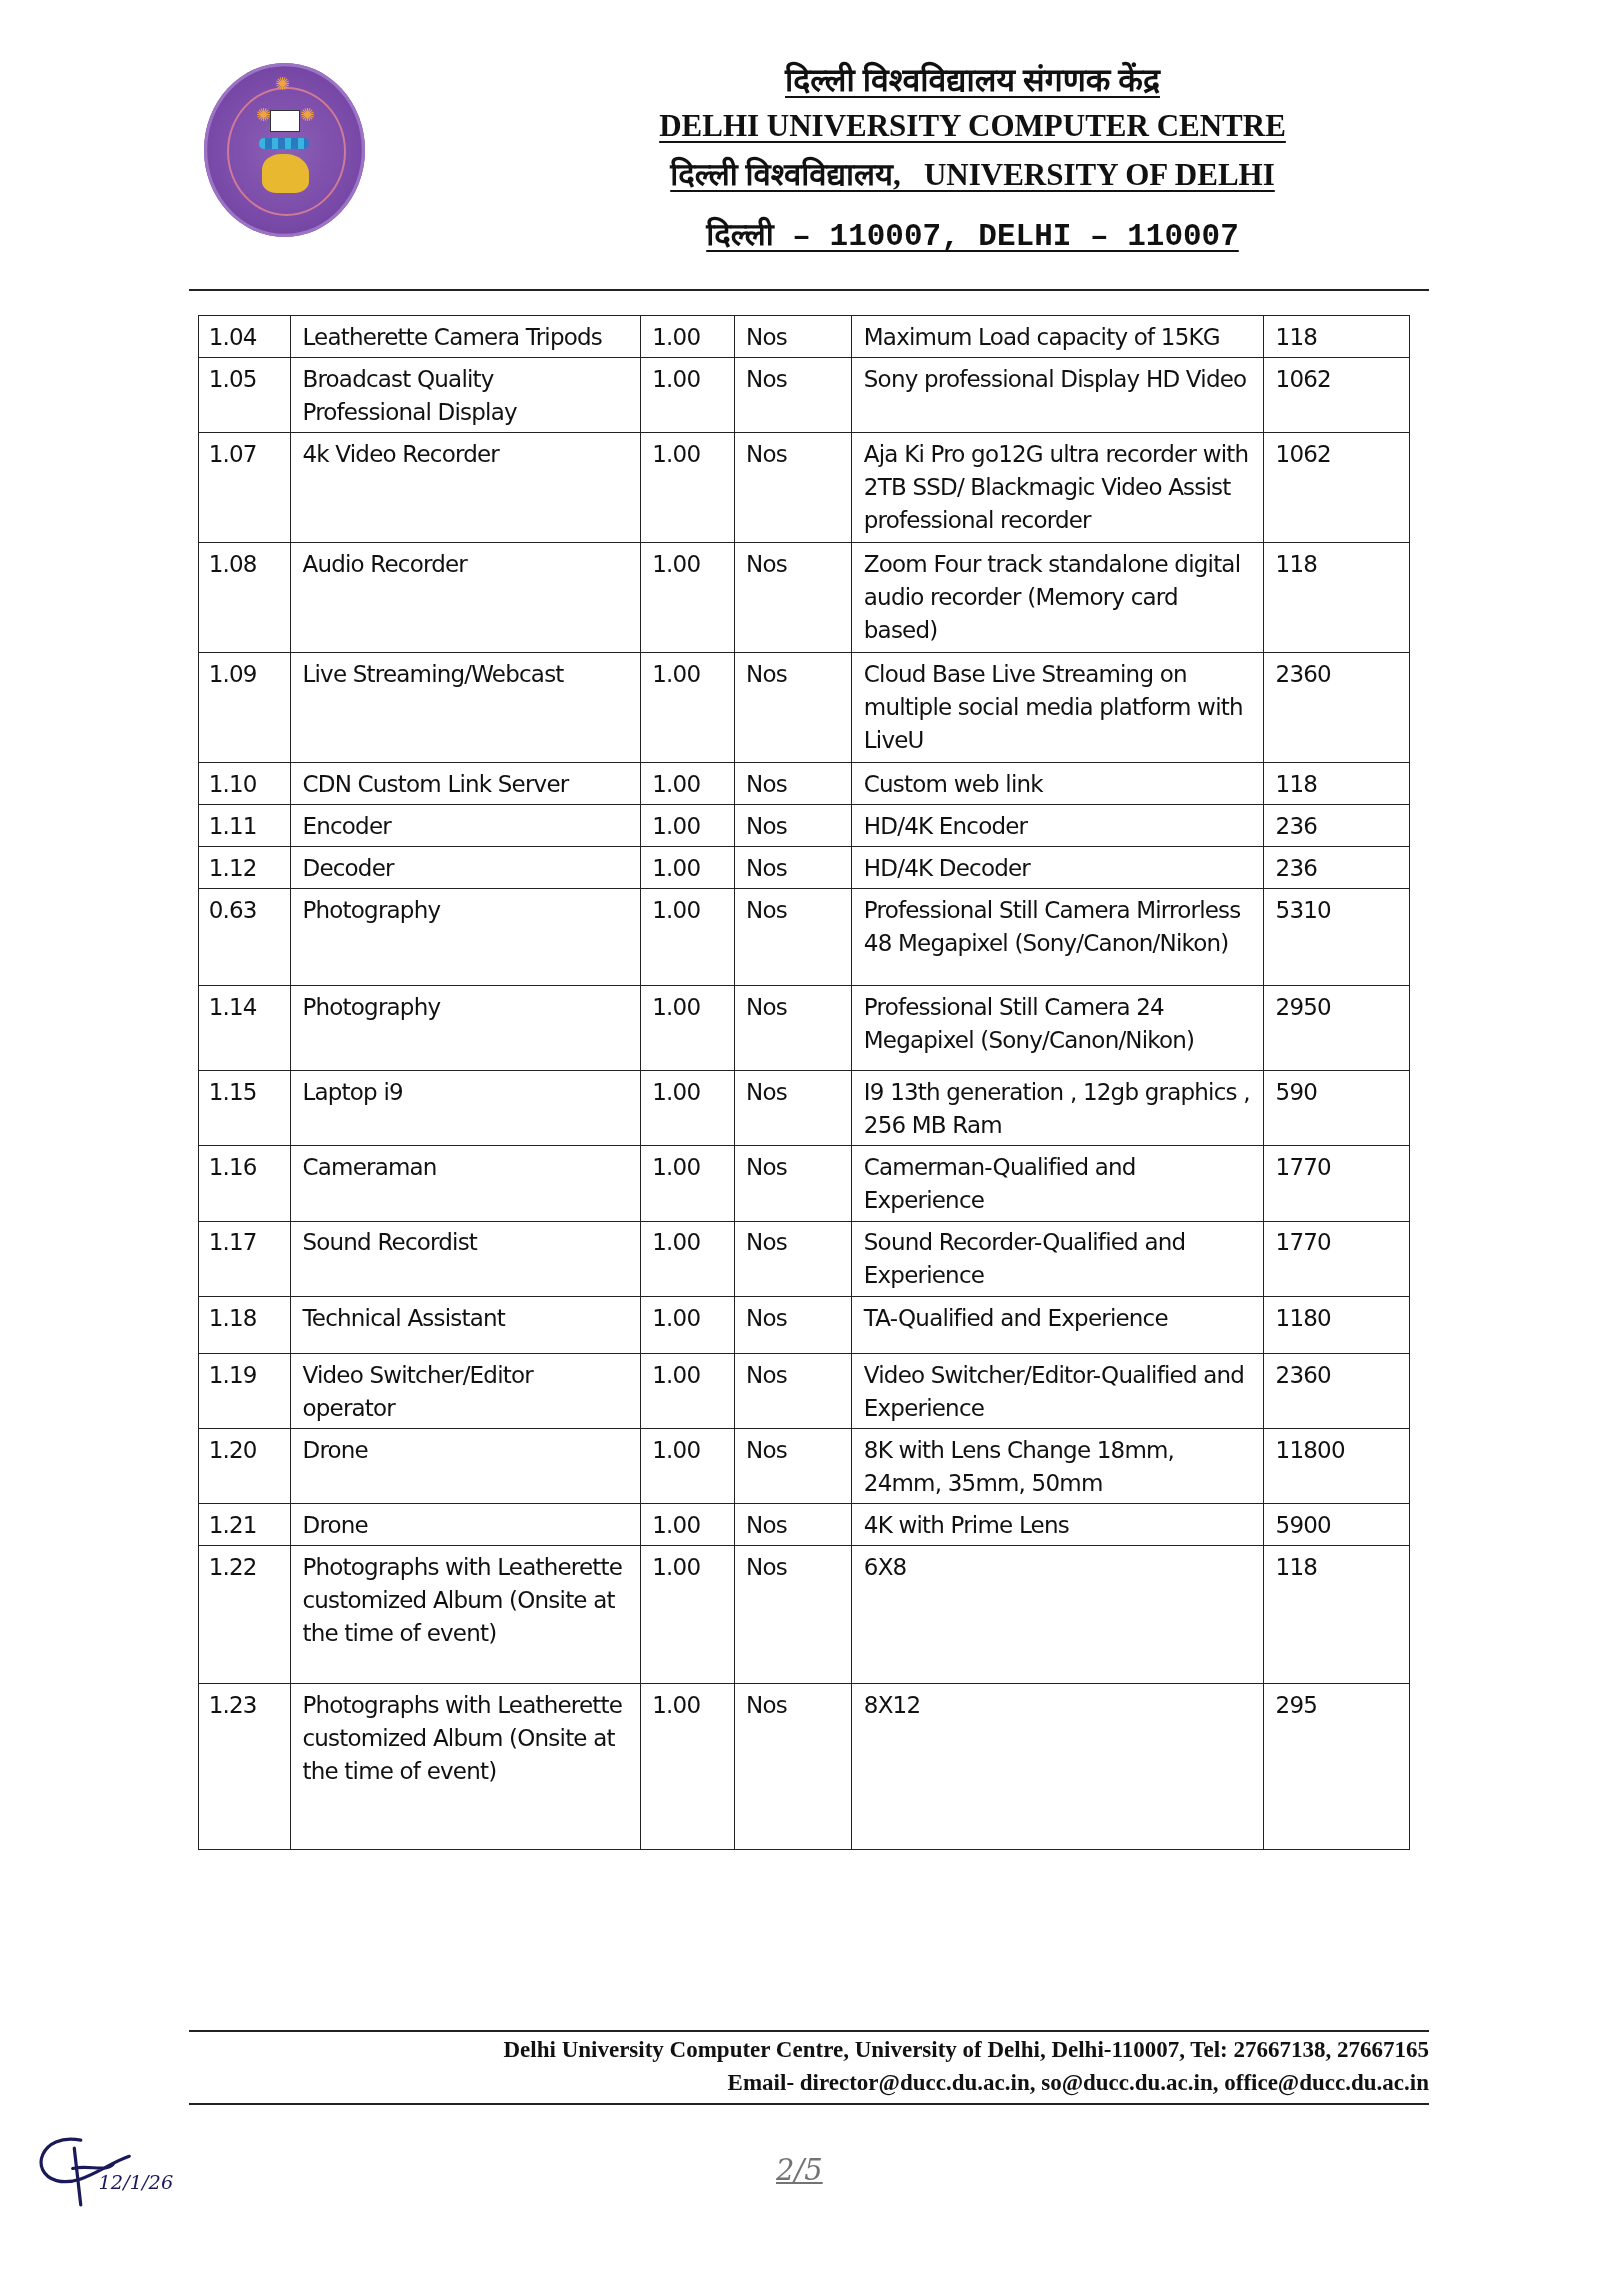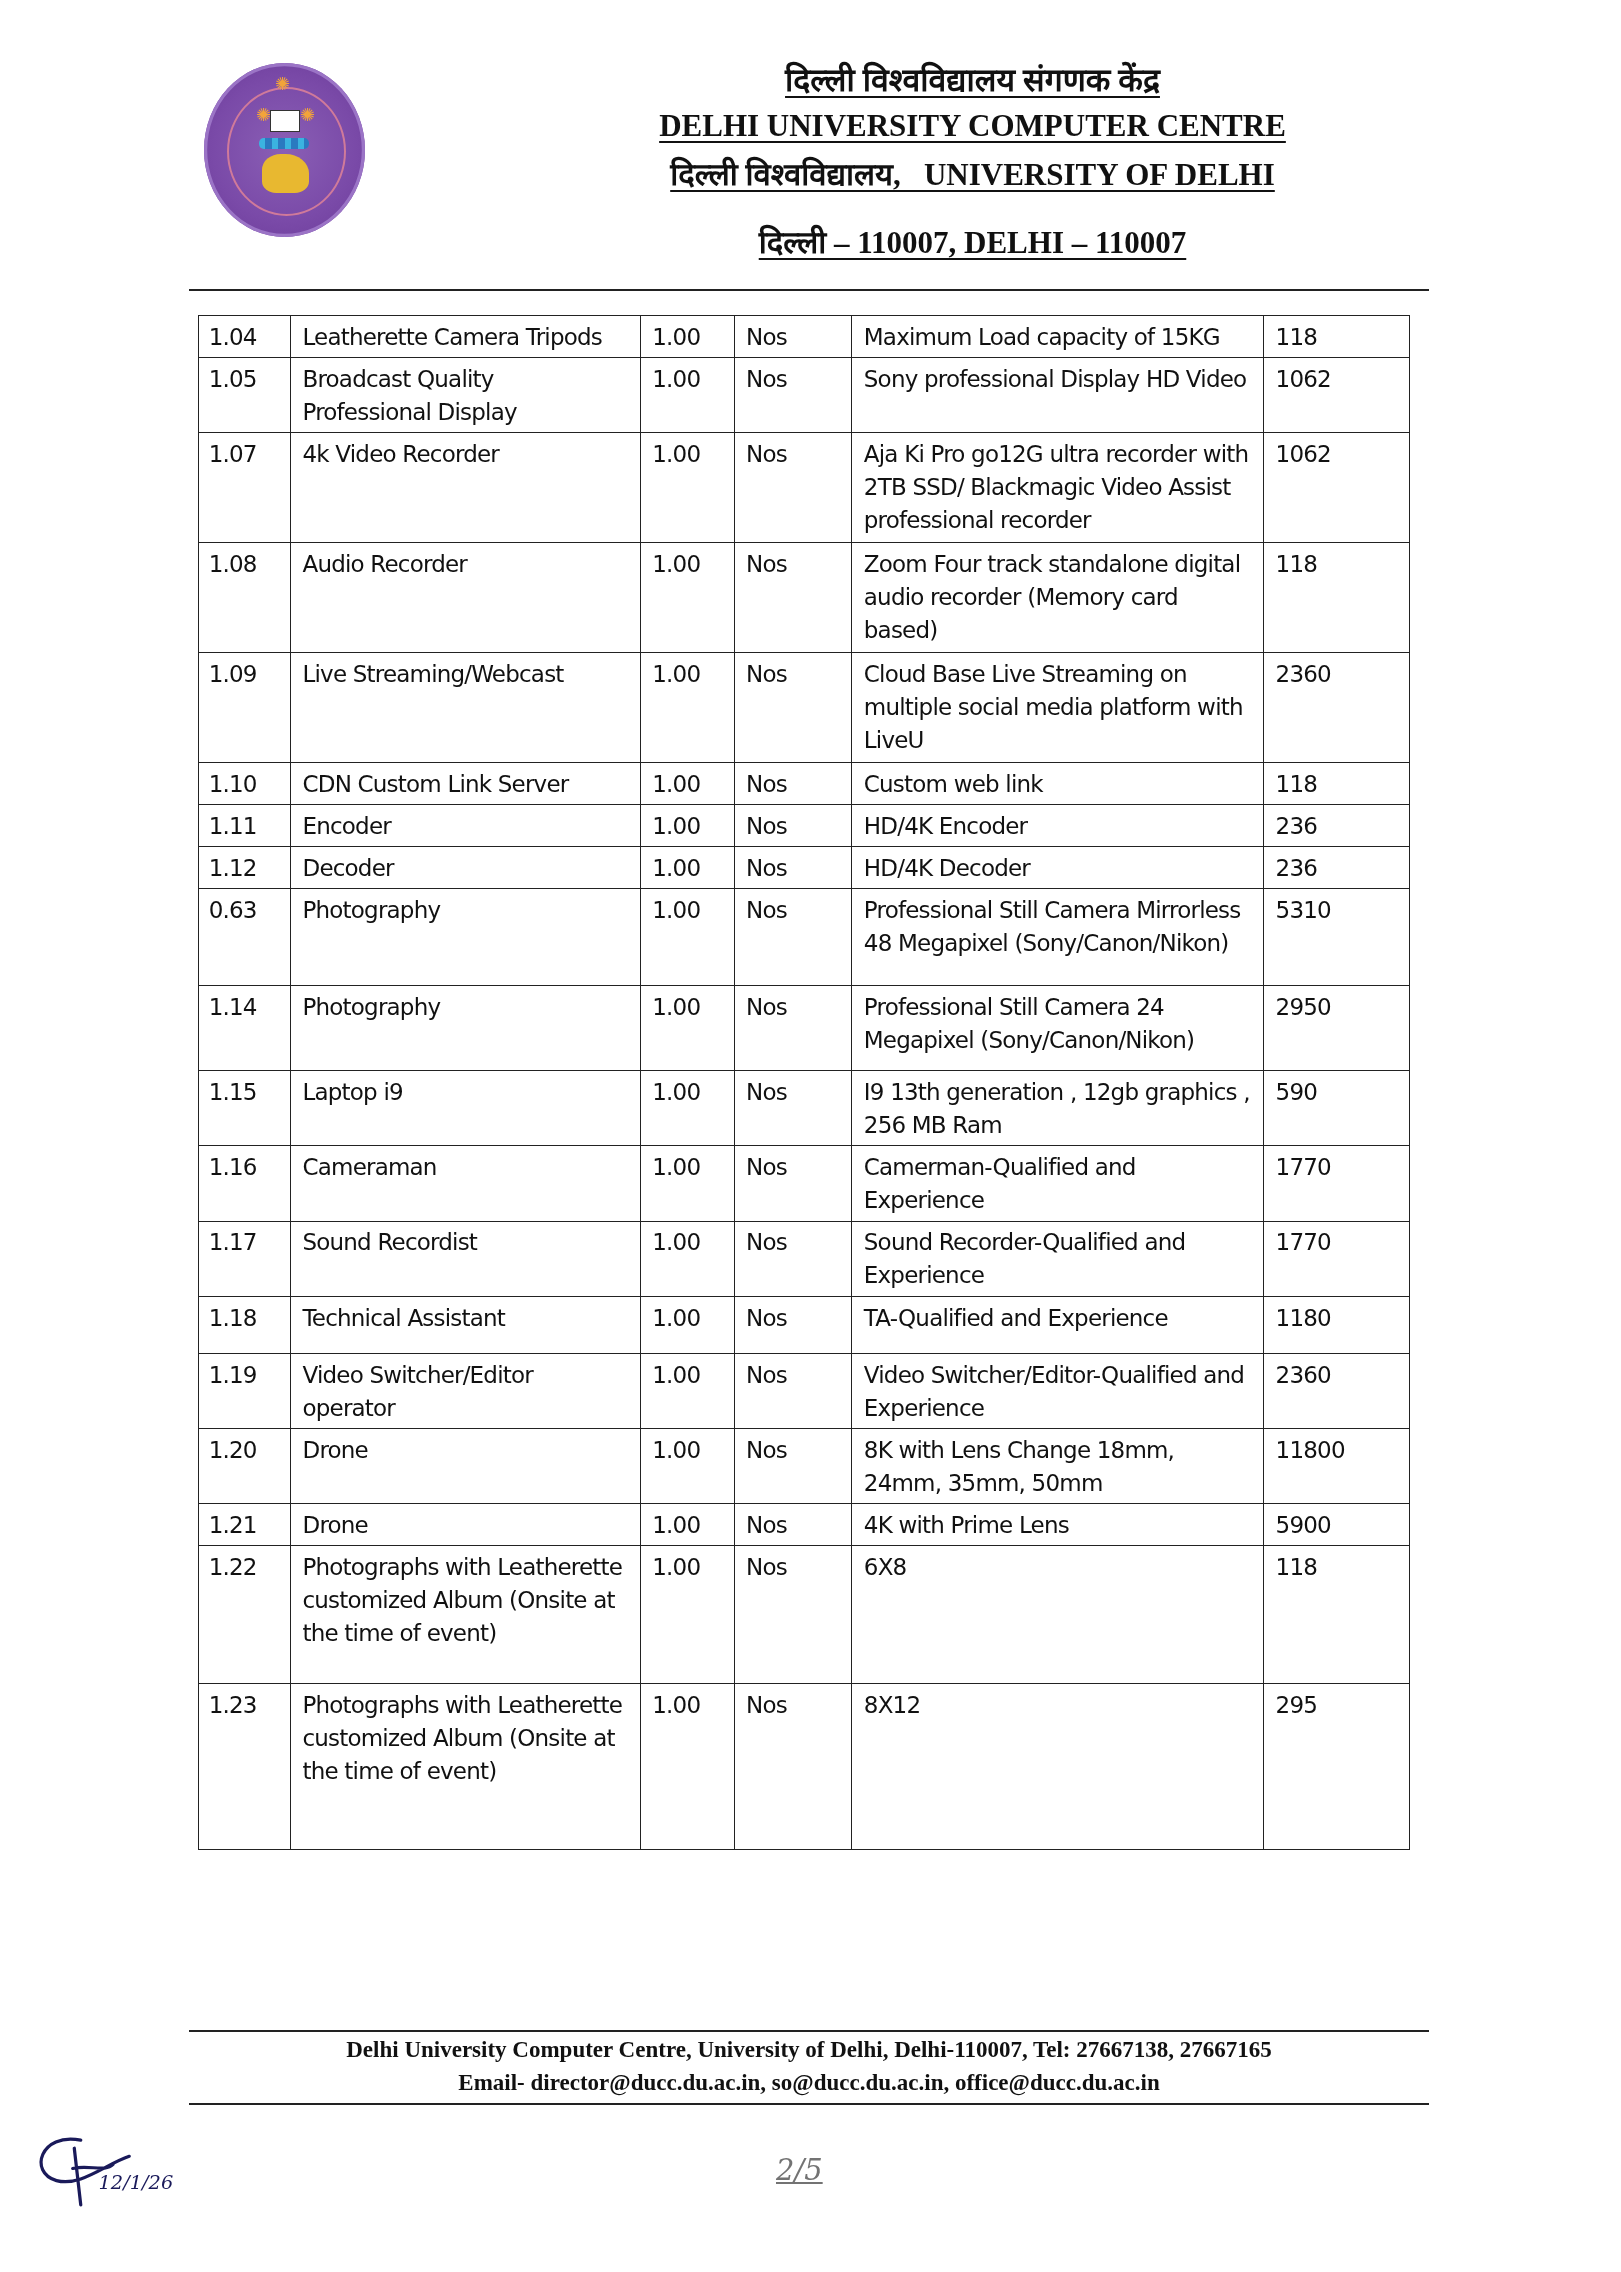--- a/index.html
+++ b/index.html
@@ -16,37 +16,37 @@
   .logo .ring { position: absolute; left: 23px; top: 24px; width: 115px; height: 125px; border-radius: 50%; border: 2.4px solid #d07a9a; }
   .logo .book { position: absolute; left: 66px; top: 47px; width: 27.6px; height: 19.5px; background: #fff; border: 1.6px solid #333; }
   .logo .waves { position: absolute; left: 55px; top: 75px; width: 50px; height: 11.4px; background: repeating-linear-gradient(90deg, #3bb3e0 0 6.5px, #2a7ac0 6.5px 13px); border-radius: 4.9px; }
   .logo .elephant { position: absolute; left: 58px; top: 91px; width: 47px; height: 39px; background: #e8b830; border-radius: 40% 50% 30% 30%; }
   .logo .star { position: absolute; color: #f2a43a; font-size: 18px; }
   .title-block { position: absolute; left: 486px; top: 57px; width: 973px; text-align: center; font-family: "Liberation Serif", serif; font-weight: bold; }
   .title-line { display: block; margin: 0 auto; text-decoration: underline; text-underline-offset: 4.9px; text-decoration-thickness: 2.4px; }
   .t-hindi { font-size: 32px; margin-top: 0; }
   .t-main { font-size: 31px; margin-top: 8px; }
   .t-sub { font-size: 31px; margin-top: 8px; }
-  .t-addr { font-size: 31px; margin-top: 26px; }
+  .t-addr { font-size: 31px; margin-top: 18px; font-family: Liberation Mono, monospace; }
   .header-rule { position: absolute; left: 189px; top: 289px; width: 1240px; height: 2.4px; background: #222; }
 
   table.items {
     position: absolute; left: 198px; top: 315px; border-collapse: collapse;
     font-family: "DejaVu Sans", sans-serif; font-size: 23px; line-height: 33px; letter-spacing: -0.8px;
   }
   table.items td { border: 1.6px solid #222; vertical-align: top; padding: 4.9px 11.4px 3.2px 11.4px; }
   table.items td.col-no { width: 70px; padding-left: 9.7px; }
   table.items td.col-item { width: 326px; }
   table.items td.col-qty { width: 70px; }
   table.items td.col-unit { width: 94px; }
   table.items td.col-desc { width: 388px; }
   table.items td.col-rate { width: 122px; font-size: 23px; }
 
   .footer-rule { position: absolute; left: 189px; width: 1240px; height: 2.4px; background: #222; }
-  .footer-text { position: absolute; left: 189px; width: 1240px; text-align: center; font-family: "Liberation Serif", serif; font-weight: bold; font-size: 23px; }
+  .footer-text { position: absolute; left: 189px; width: 1240px; text-align: right; font-family: "Liberation Serif", serif; font-weight: bold; font-size: 23px; }
   .signature { position: absolute; left: 24px; top: 2124px; width: 162px; height: 97px; }
   .page-num { position: absolute; left: 776px; top: 2153px; font-family: "DejaVu Serif", serif; font-style: italic; font-size: 29px; color: #737373; text-decoration: underline; }
 </style>
 </head>
 <body>
 
 <div class="header">
   <div class="logo">
     <div class="ring"></div>
     <span class="star" style="left:52px;top:41px;">✺</span>

